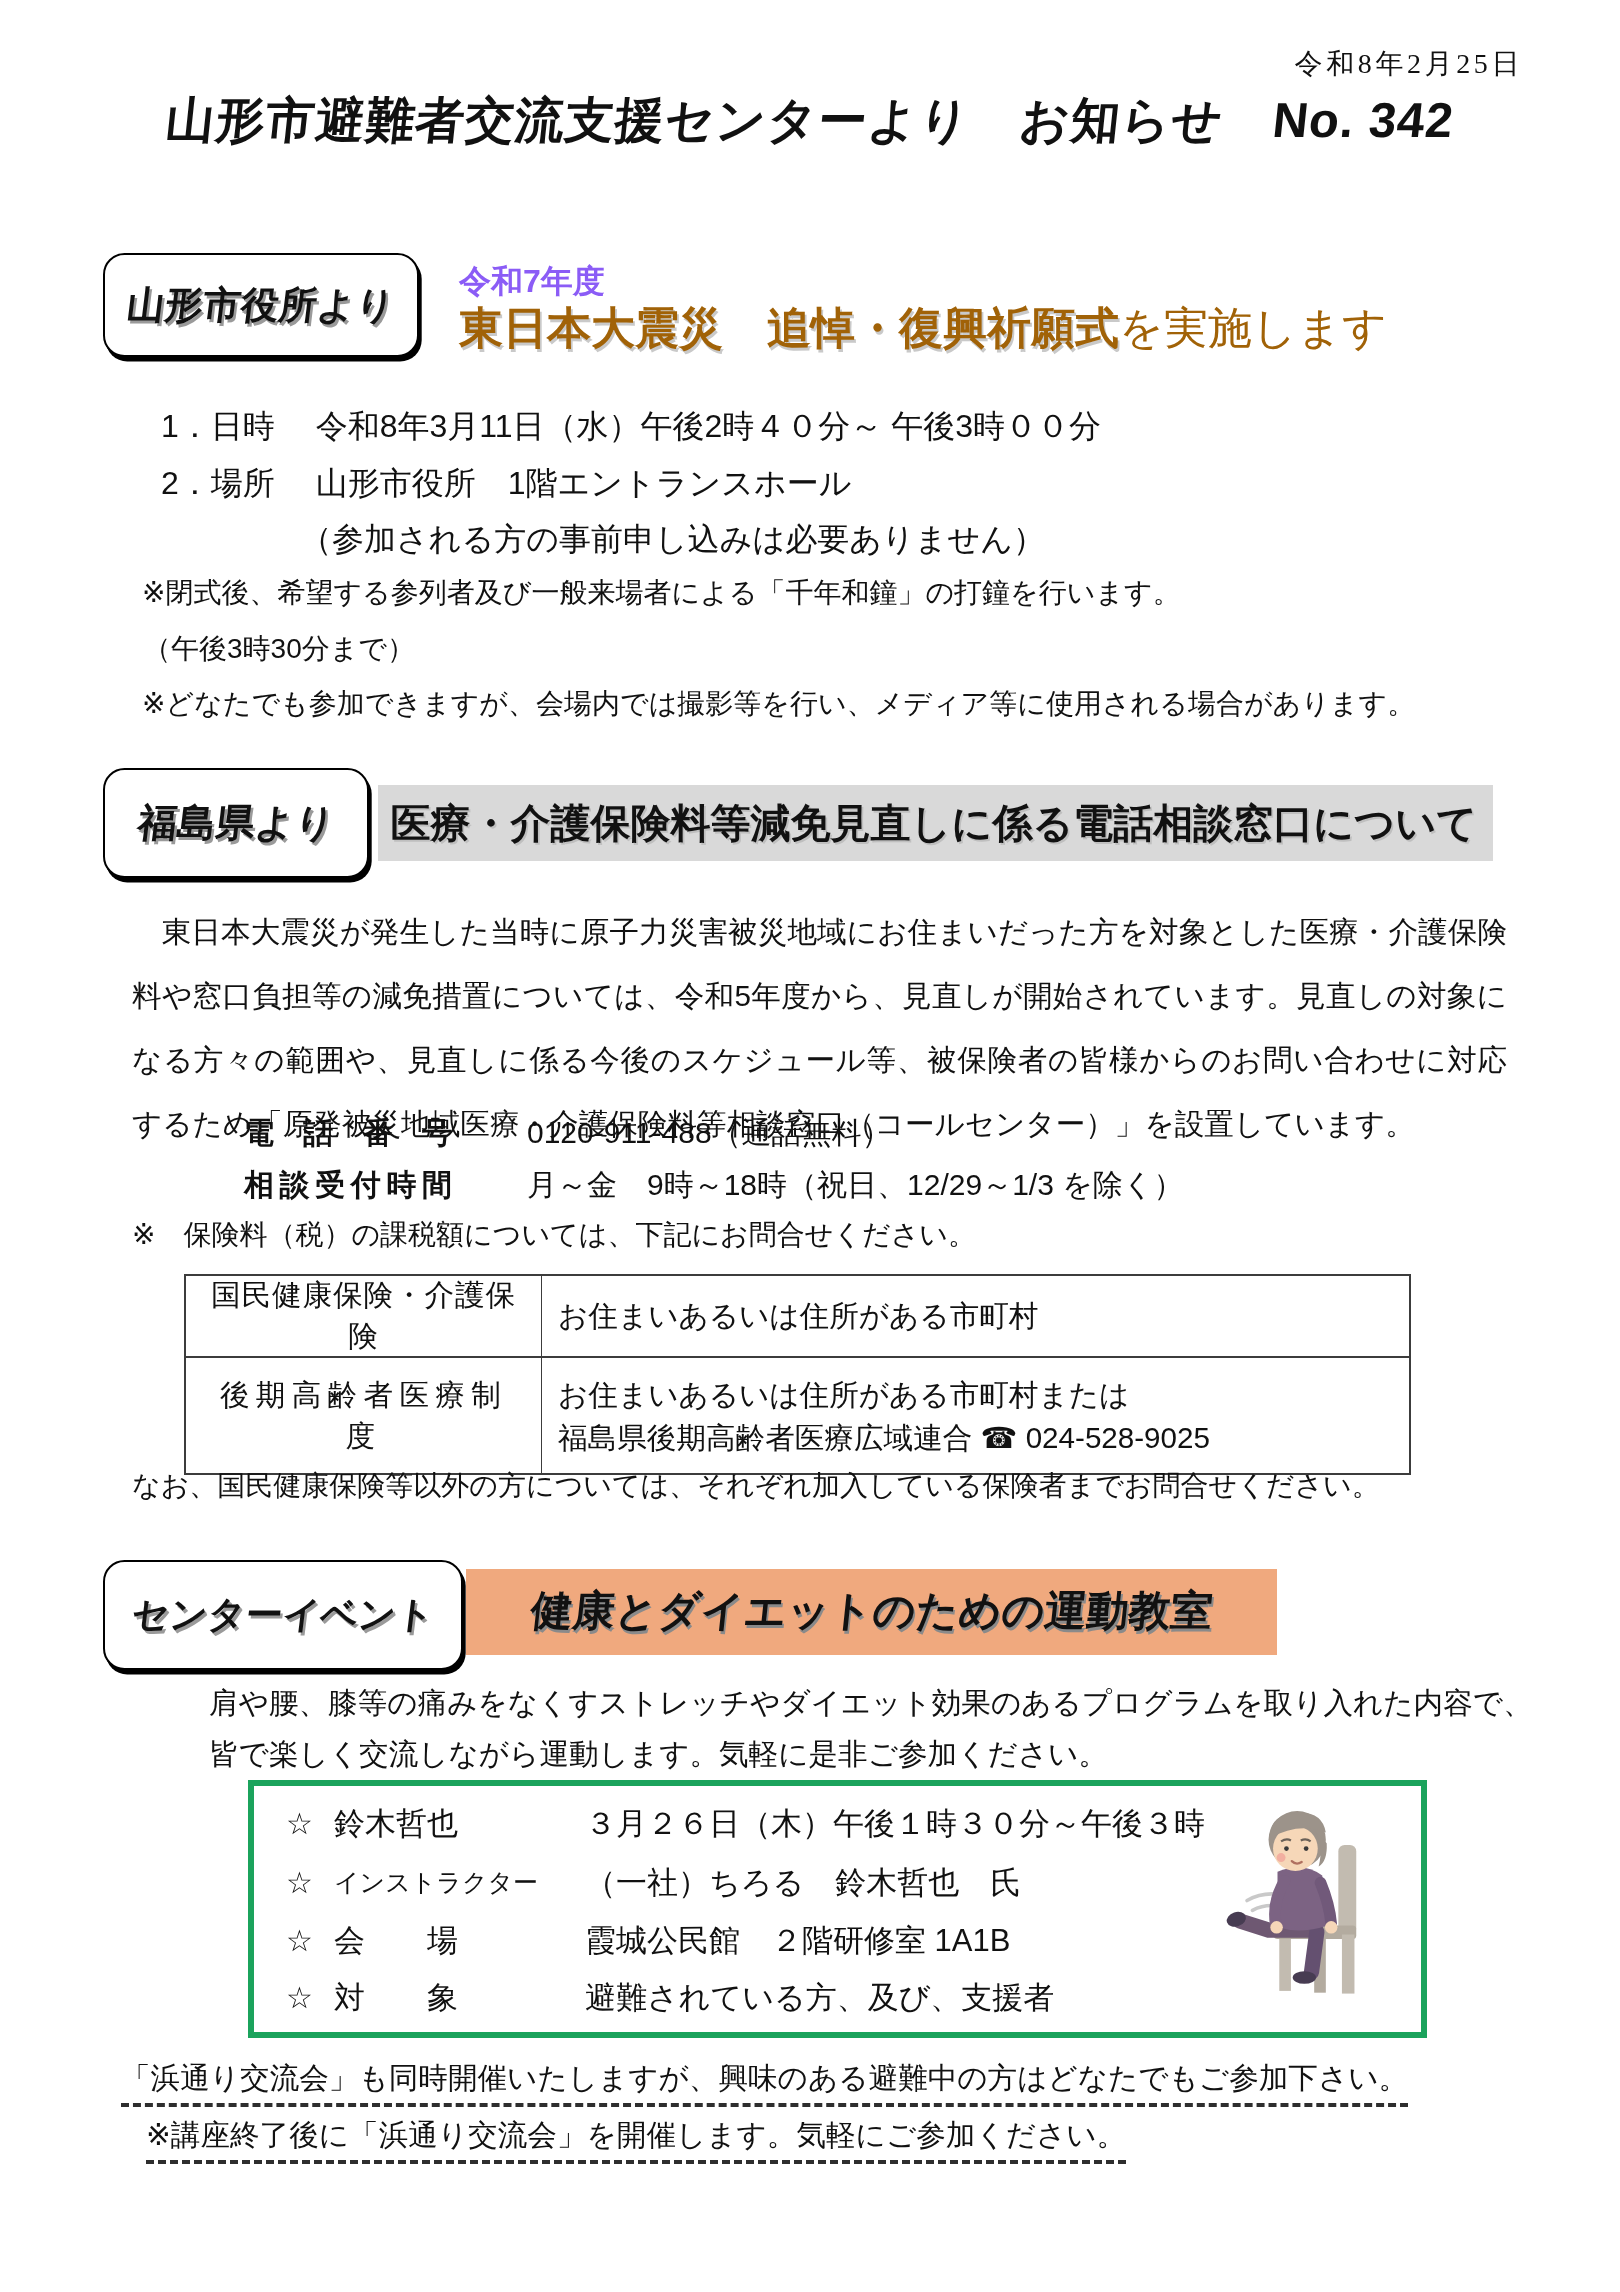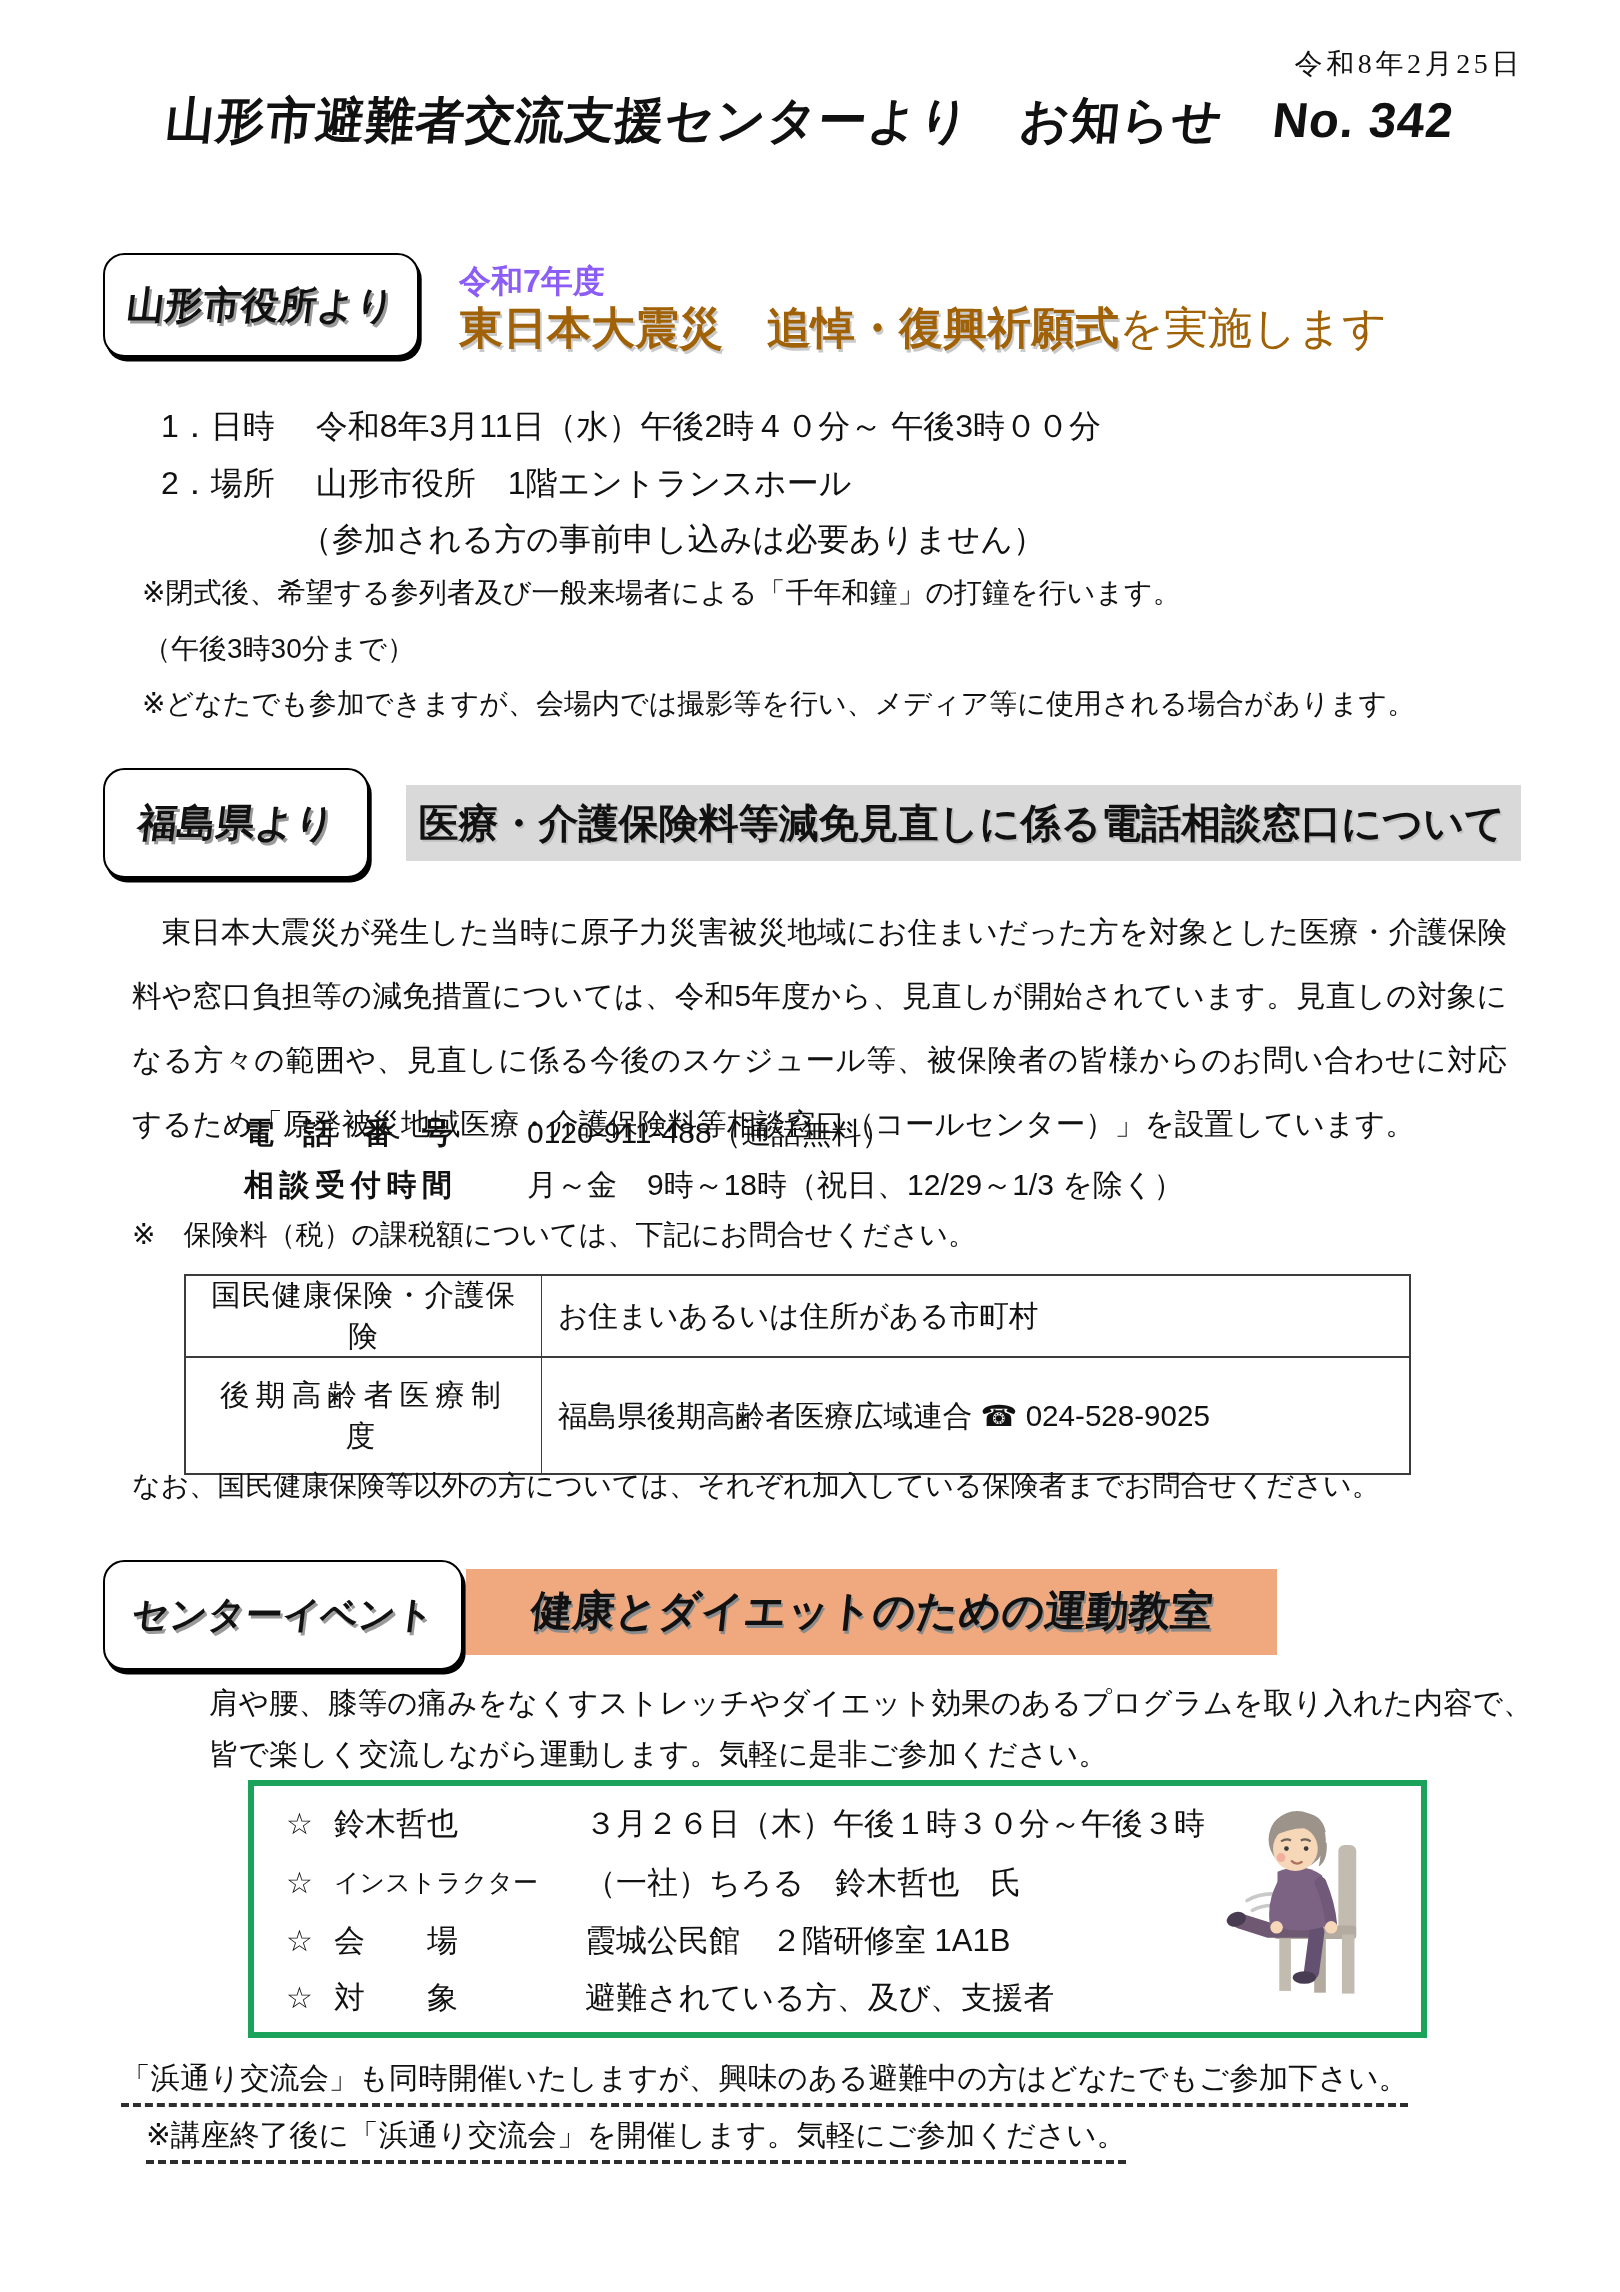--- a/index.html
+++ b/index.html
@@ -55,21 +55,21 @@
   
   .li1{left:161px; top:405px; font-size:32px;}
   .li2{left:161px; top:462px; font-size:32px;}
   .li3{left:300px; top:518px; font-size:32px;}
   .note{font-size:28px;}
   .noteA{left:142px; top:574px;}
   .noteB{left:143px; top:630px;}
   .noteC{left:142px; top:685px;}
   
   .gray-title{
-    left:406px; top:785px;
+    left:378px; top:785px;
     background:#D9D9D9;
     font-family:"Liberation Serif","DejaVu Serif",serif;
     font-weight:700; font-size:40px;
     padding:10.7px 16px 10.7px 12.5px;
     text-shadow:1.8px 1.8px 0 #bfbfbf;
     white-space:nowrap;
   }
   .para2{
     left:132px; top:900px; width:1375px;
     font-size:29.6px; line-height:64px;
@@ -187,20 +187,21 @@
     <span class="info-value">月～金　9時～18時（祝日、12/29～1/3 を除く）</span>
   </div>
 
   <div class="abs tax-note">※　保険料（税）の課税額については、下記にお問合せください。</div>
 
   <div class="abs ins-table">
     <div class="cell c-label r1 ls1">国民健康保険・介護保険</div>
     <div class="cell r1">お住まいあるいは住所がある市町村</div>
     <div class="cell c-label r2 ls2">後期高齢者医療制度</div>
     <div class="cell r2">
+      <span class="line">お住まいあるいは住所がある市町村または</span>
       <span class="line">
         <span>福島県後期高齢者医療広域連合</span>
         <span>☎</span>
         <span>024-528-9025</span>
       </span>
     </div>
   </div>
 
   <div class="abs nao-note">なお、国民健康保険等以外の方については、それぞれ加入している保険者までお問合せください。</div>
 

